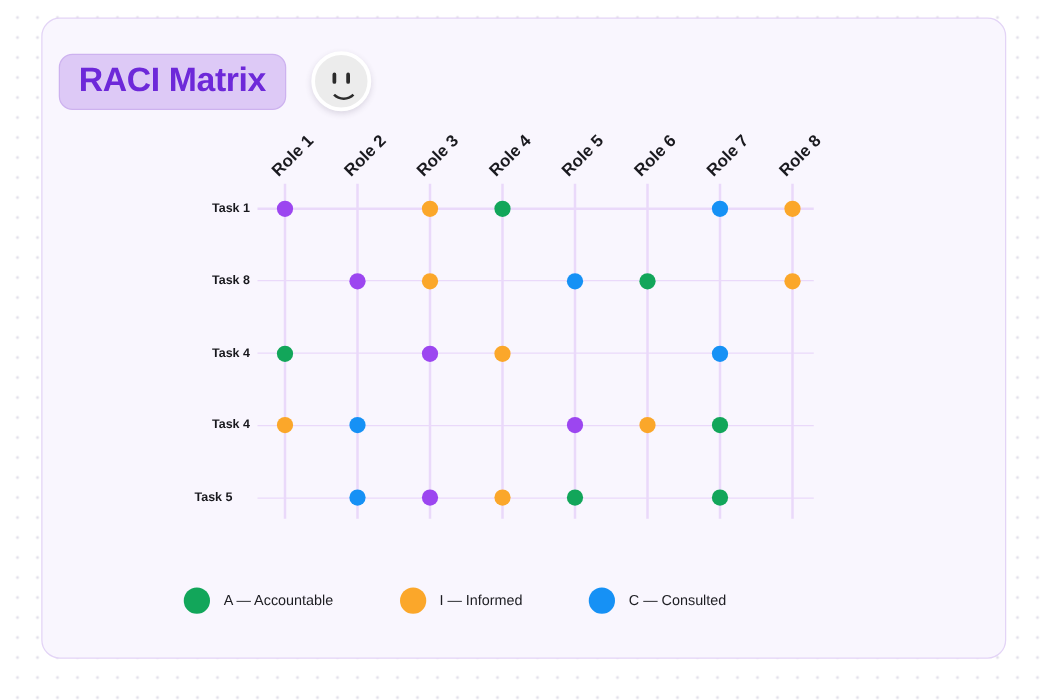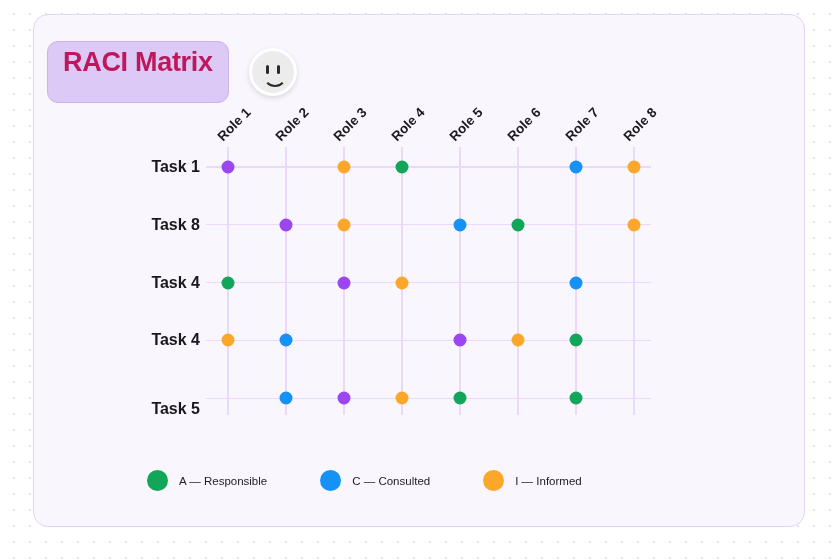--- a/index.html
+++ b/index.html
@@ -37,24 +37,24 @@
     left: 13px;
     top: 26px;
     display: flex;
     align-items: center;
     gap: 20px;
   }
   #title-badge {
     background: #ddc9f6;
     border: 1.5px solid #cdb2ef;
     border-radius: 11px;
-    padding: 7px 15px 26px 15px;
+    padding: 7px 15px 9px 15px;
     font-size: 27px;
     font-weight: bold;
-    color: #be185d;
+    color: #6d28d9;
     letter-spacing: -0.3px;
     line-height: 1;
   }
   #smiley {
     position: relative;
     width: 48px;
     height: 48px;
     border-radius: 50%;
     background: #ececec;
     border: 3px solid #ffffff;
@@ -106,21 +106,21 @@
     position: absolute;
     font-size: 13.5px;
     font-weight: bold;
     color: #1a1a1f;
     white-space: nowrap;
     transform-origin: left bottom;
     transform: rotate(-45deg);
   }
   .row-label {
     position: absolute;
-    font-size: 16px;
+    font-size: 10px;
     font-weight: bold;
     color: #18181d;
     white-space: nowrap;
     text-align: right;
     transform: translateY(-50%);
   }
   .cell-dot {
     position: absolute;
     width: 13px;
     height: 13px;
@@ -187,21 +187,21 @@
       <div class="col-label" style="left: 597px; top: 114px;">Role 8</div>
       <div class="hline" style="left: 172px; top: 151.3px; width: 445px;"></div>
       <div class="row-label" style="left: 82px; width: 84px; top: 152px;">Task 1</div>
       <div class="hline" style="left: 172px; top: 209.1px; width: 445px;"></div>
       <div class="row-label" style="left: 82px; width: 84px; top: 209.8px;">Task 8</div>
       <div class="hline" style="left: 172px; top: 266.9px; width: 445px;"></div>
       <div class="row-label" style="left: 82px; width: 84px; top: 267.6px;">Task 4</div>
       <div class="hline" style="left: 172px; top: 324.7px; width: 445px;"></div>
       <div class="row-label" style="left: 82px; width: 84px; top: 325.4px;">Task 4</div>
       <div class="hline" style="left: 172px; top: 382.5px; width: 445px;"></div>
-      <div class="row-label" style="left: 82px; width: 84px; top: 383.2px; margin-top: 11px;">Task 5</div>
+      <div class="row-label" style="left: 68px; width: 84px; top: 383.2px;">Task 5</div>
       <div class="cell-dot" title="Task 1 / Role 1 — R" style="left: 194px; top: 152px; background: rgb(156, 70, 240);"></div>
       <div class="cell-dot" title="Task 1 / Role 3 — I" style="left: 310px; top: 152px; background: rgb(251, 167, 42);"></div>
       <div class="cell-dot" title="Task 1 / Role 4 — A" style="left: 368px; top: 152px; background: rgb(18, 166, 90);"></div>
       <div class="cell-dot" title="Task 1 / Role 7 — C" style="left: 542px; top: 152px; background: rgb(22, 145, 245);"></div>
       <div class="cell-dot" title="Task 1 / Role 8 — I" style="left: 600px; top: 152px; background: rgb(251, 167, 42);"></div>
       <div class="cell-dot" title="Task 2 / Role 2 — R" style="left: 252px; top: 209.8px; background: rgb(156, 70, 240);"></div>
       <div class="cell-dot" title="Task 2 / Role 3 — I" style="left: 310px; top: 209.8px; background: rgb(251, 167, 42);"></div>
       <div class="cell-dot" title="Task 2 / Role 5 — C" style="left: 426px; top: 209.8px; background: rgb(22, 145, 245);"></div>
       <div class="cell-dot" title="Task 2 / Role 6 — A" style="left: 484px; top: 209.8px; background: rgb(18, 166, 90);"></div>
       <div class="cell-dot" title="Task 2 / Role 8 — I" style="left: 600px; top: 209.8px; background: rgb(251, 167, 42);"></div>
@@ -217,25 +217,25 @@
       <div class="cell-dot" title="Task 5 / Role 2 — C" style="left: 252px; top: 383.2px; background: rgb(22, 145, 245);"></div>
       <div class="cell-dot" title="Task 5 / Role 3 — R" style="left: 310px; top: 383.2px; background: rgb(156, 70, 240);"></div>
       <div class="cell-dot" title="Task 5 / Role 4 — I" style="left: 368px; top: 383.2px; background: rgb(251, 167, 42);"></div>
       <div class="cell-dot" title="Task 5 / Role 5 — A" style="left: 426px; top: 383.2px; background: rgb(18, 166, 90);"></div>
       <div class="cell-dot" title="Task 5 / Role 7 — A" style="left: 542px; top: 383.2px; background: rgb(18, 166, 90);"></div>
     </div>
 
   <div id="legend">
       <div class="legend-item">
         <div class="legend-swatch" style="background: rgb(18, 166, 90);"></div>
-        <div class="legend-text">A — Responsible</div>
+        <div class="legend-text">A — Accountable</div>
+      </div>
+      <div class="legend-item">
+        <div class="legend-swatch" style="background: rgb(251, 167, 42);"></div>
+        <div class="legend-text">I — Informed</div>
       </div>
       <div class="legend-item">
         <div class="legend-swatch" style="background: rgb(22, 145, 245);"></div>
         <div class="legend-text">C — Consulted</div>
       </div>
-      <div class="legend-item">
-        <div class="legend-swatch" style="background: rgb(251, 167, 42);"></div>
-        <div class="legend-text">I — Informed</div>
-      </div>
     </div>
 
 </div>
 
 </body></html>

